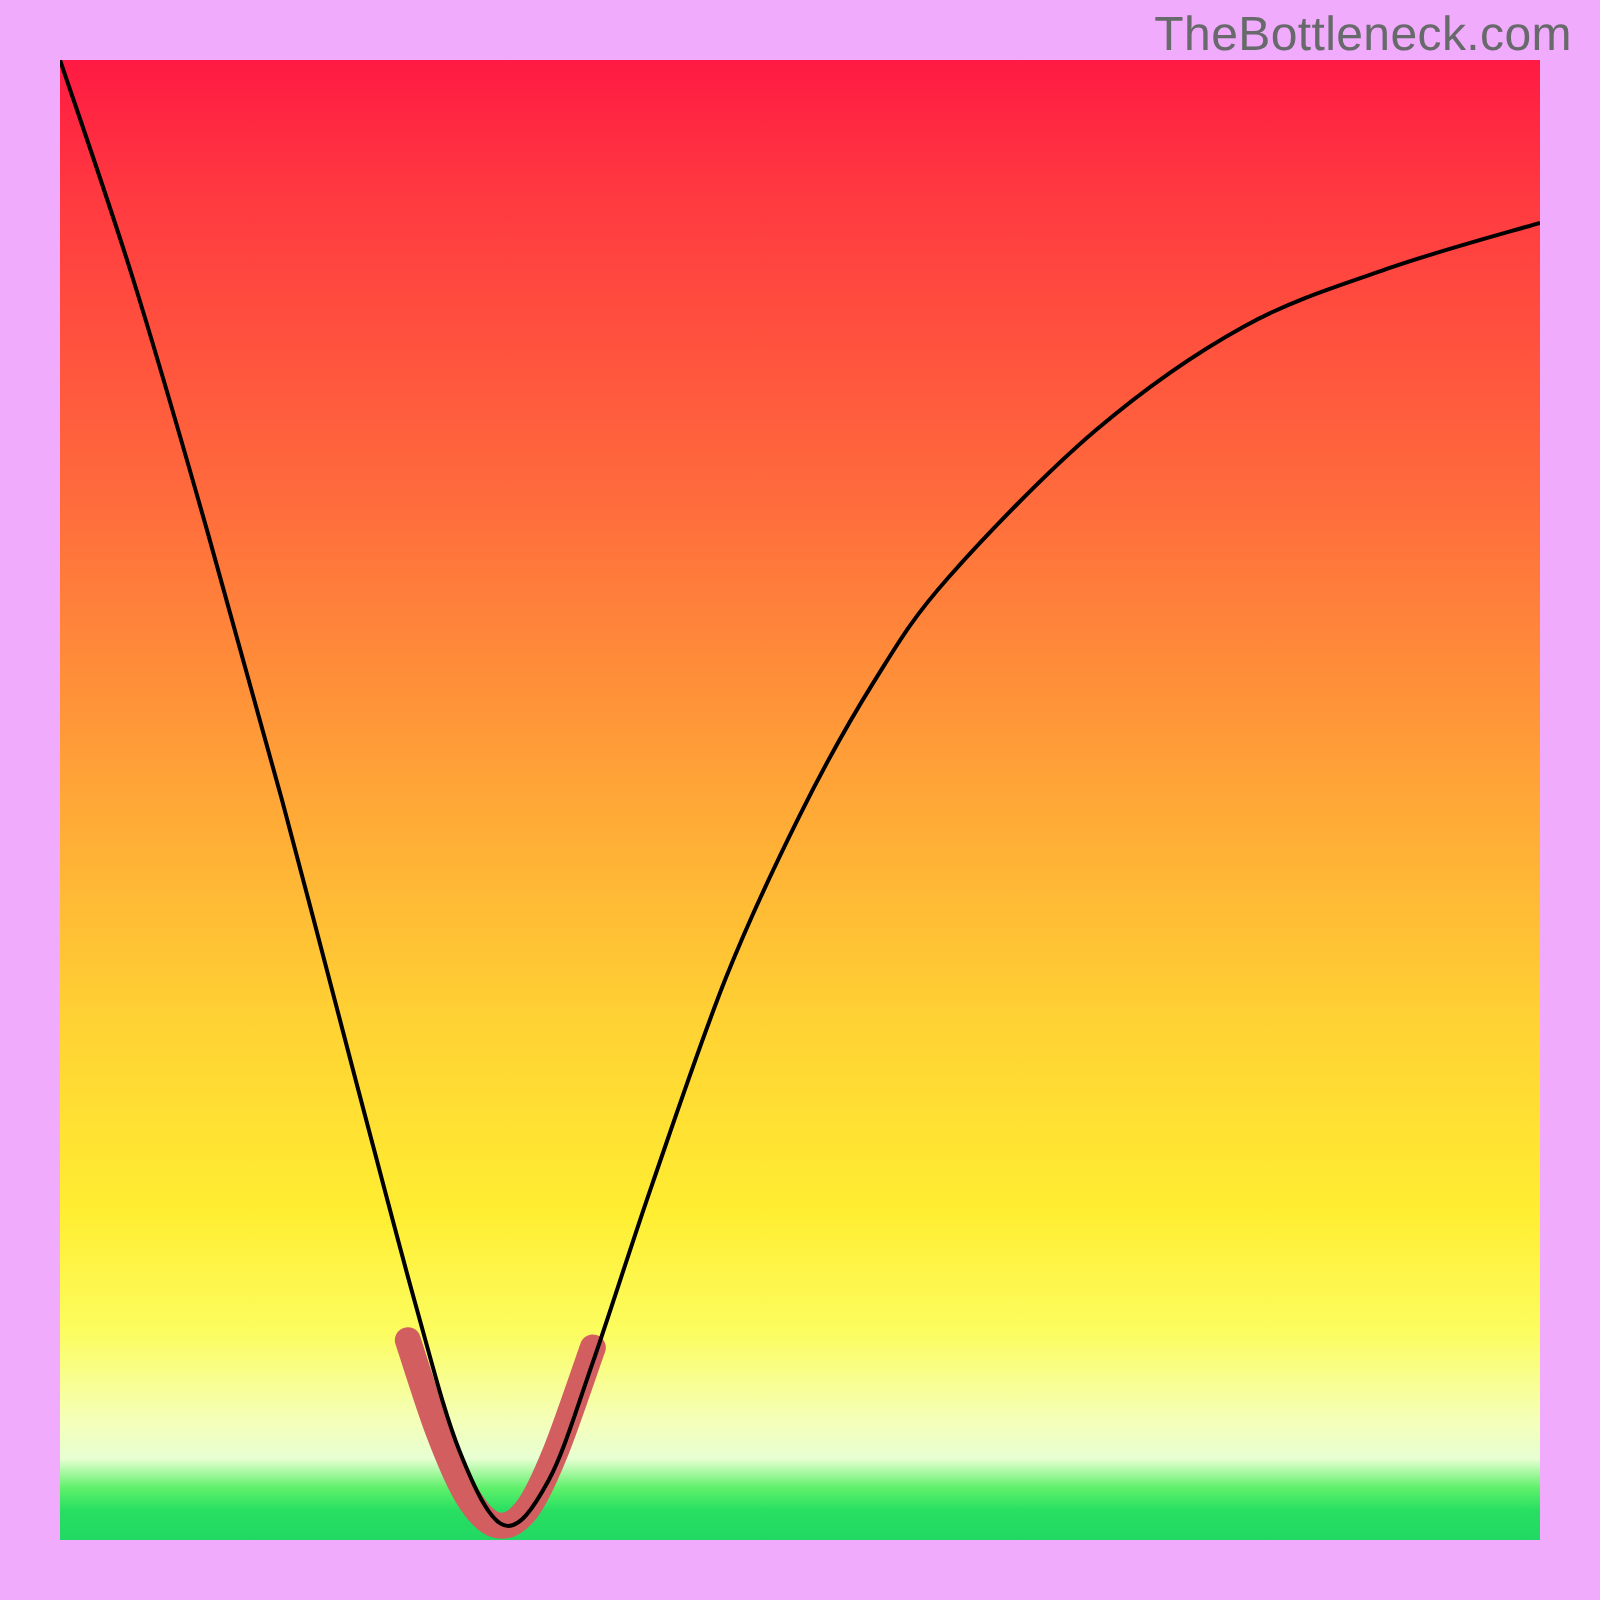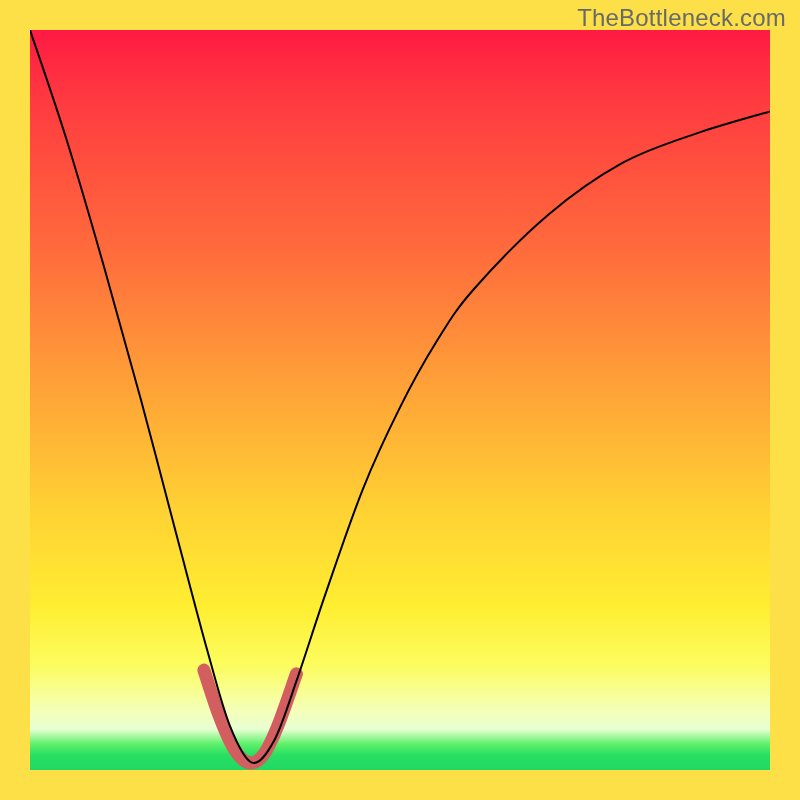--- a/index.html
+++ b/index.html
@@ -8,21 +8,21 @@
     width: 800px;
     height: 800px;
     overflow: hidden;
     background: #000;
     font-family: Arial, Helvetica, sans-serif;
   }
   .frame {
     position: relative;
     width: 800px;
     height: 800px;
-    background: #fde047;
+    background: #f0abfc;
   }
   .watermark {
     position: absolute;
     top: 4px;
     right: 14px;
     color: #67696a;
     font-size: 24px;
     font-weight: 500;
     letter-spacing: 0.2px;
     z-index: 10;

